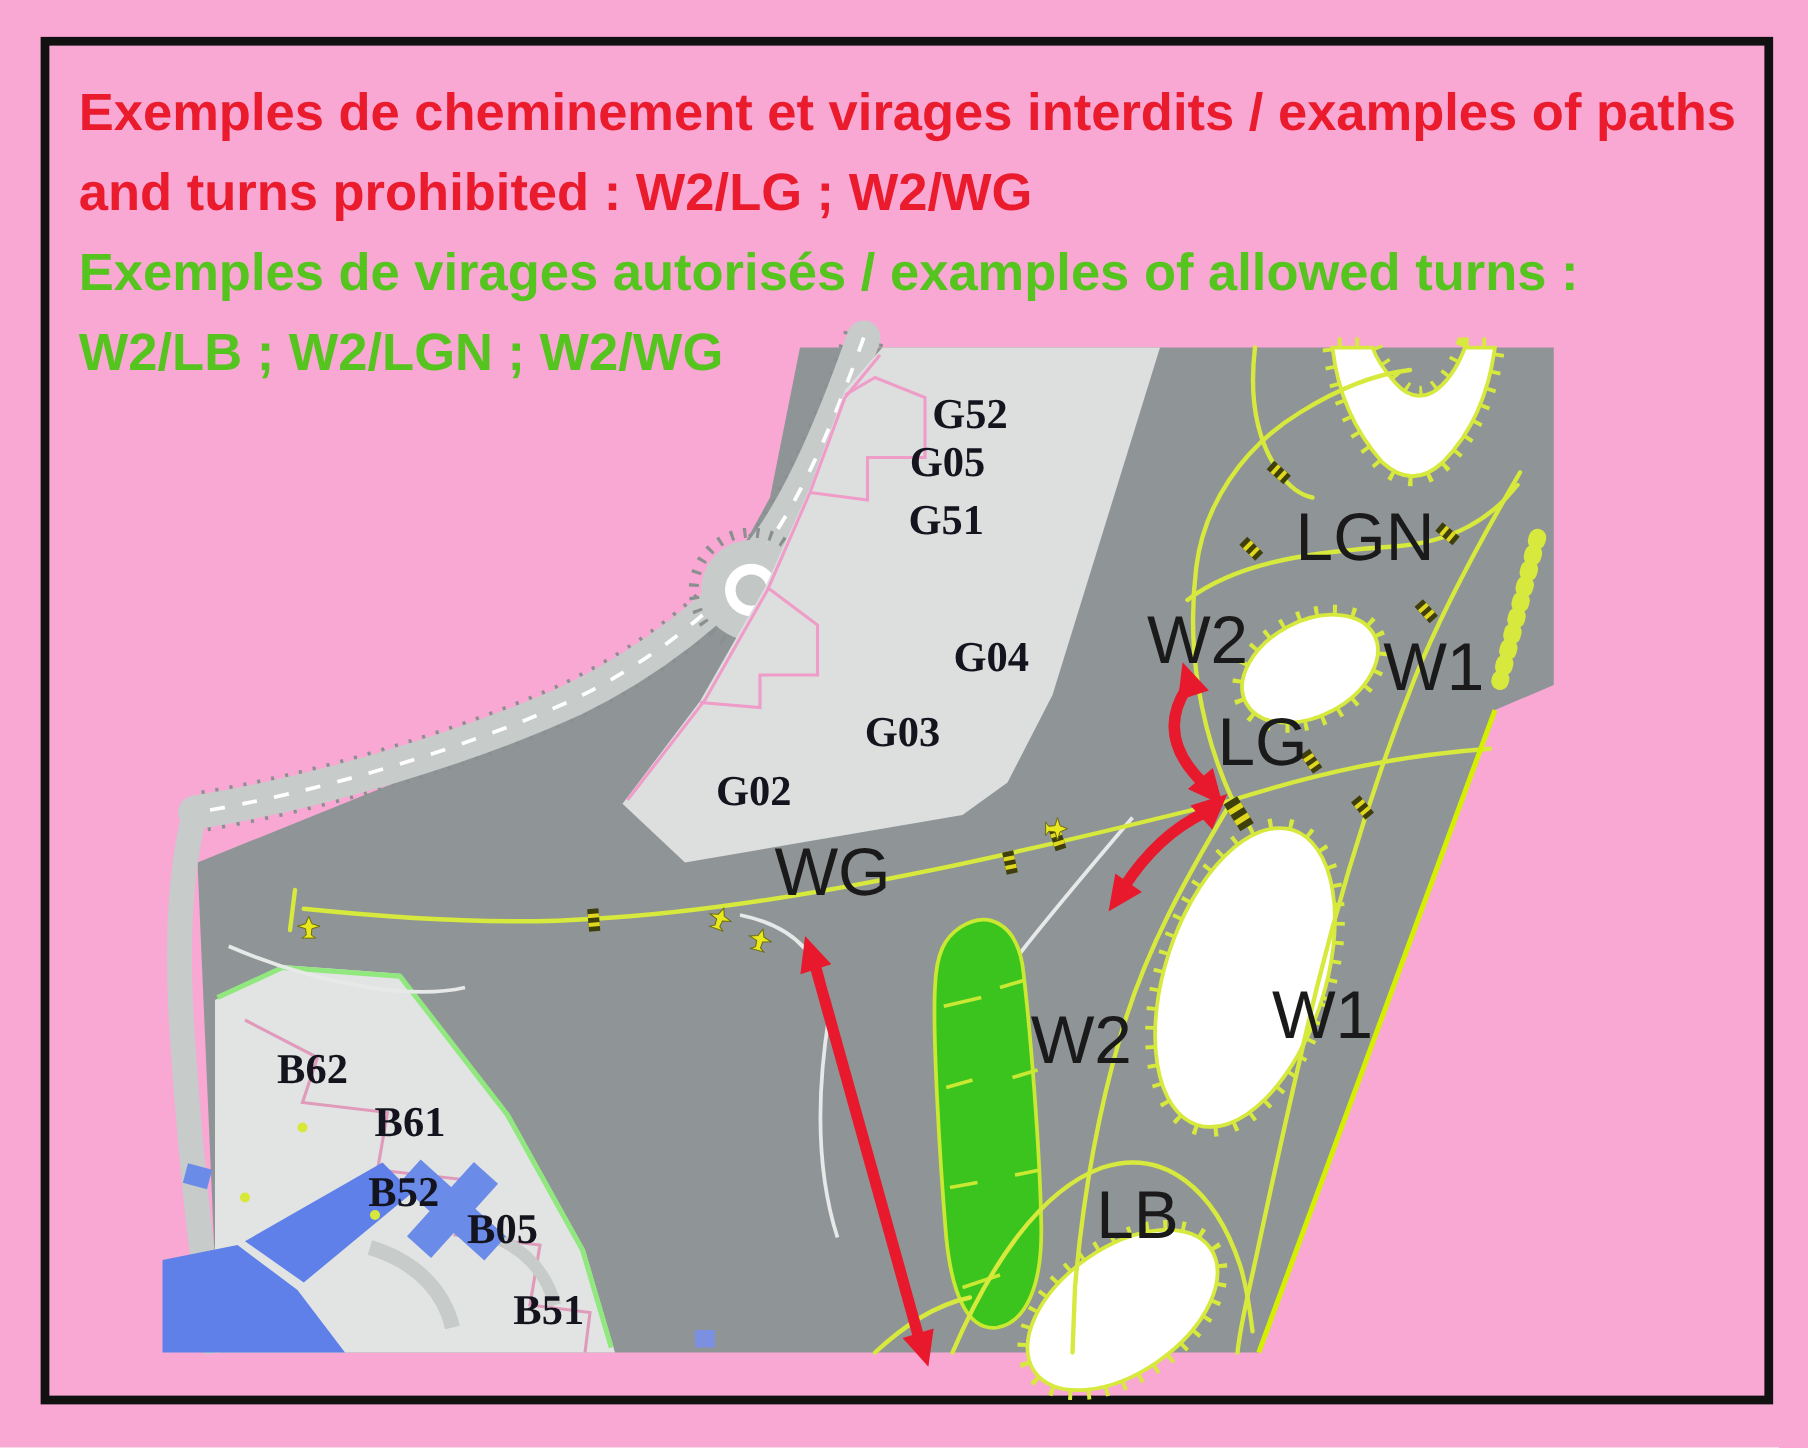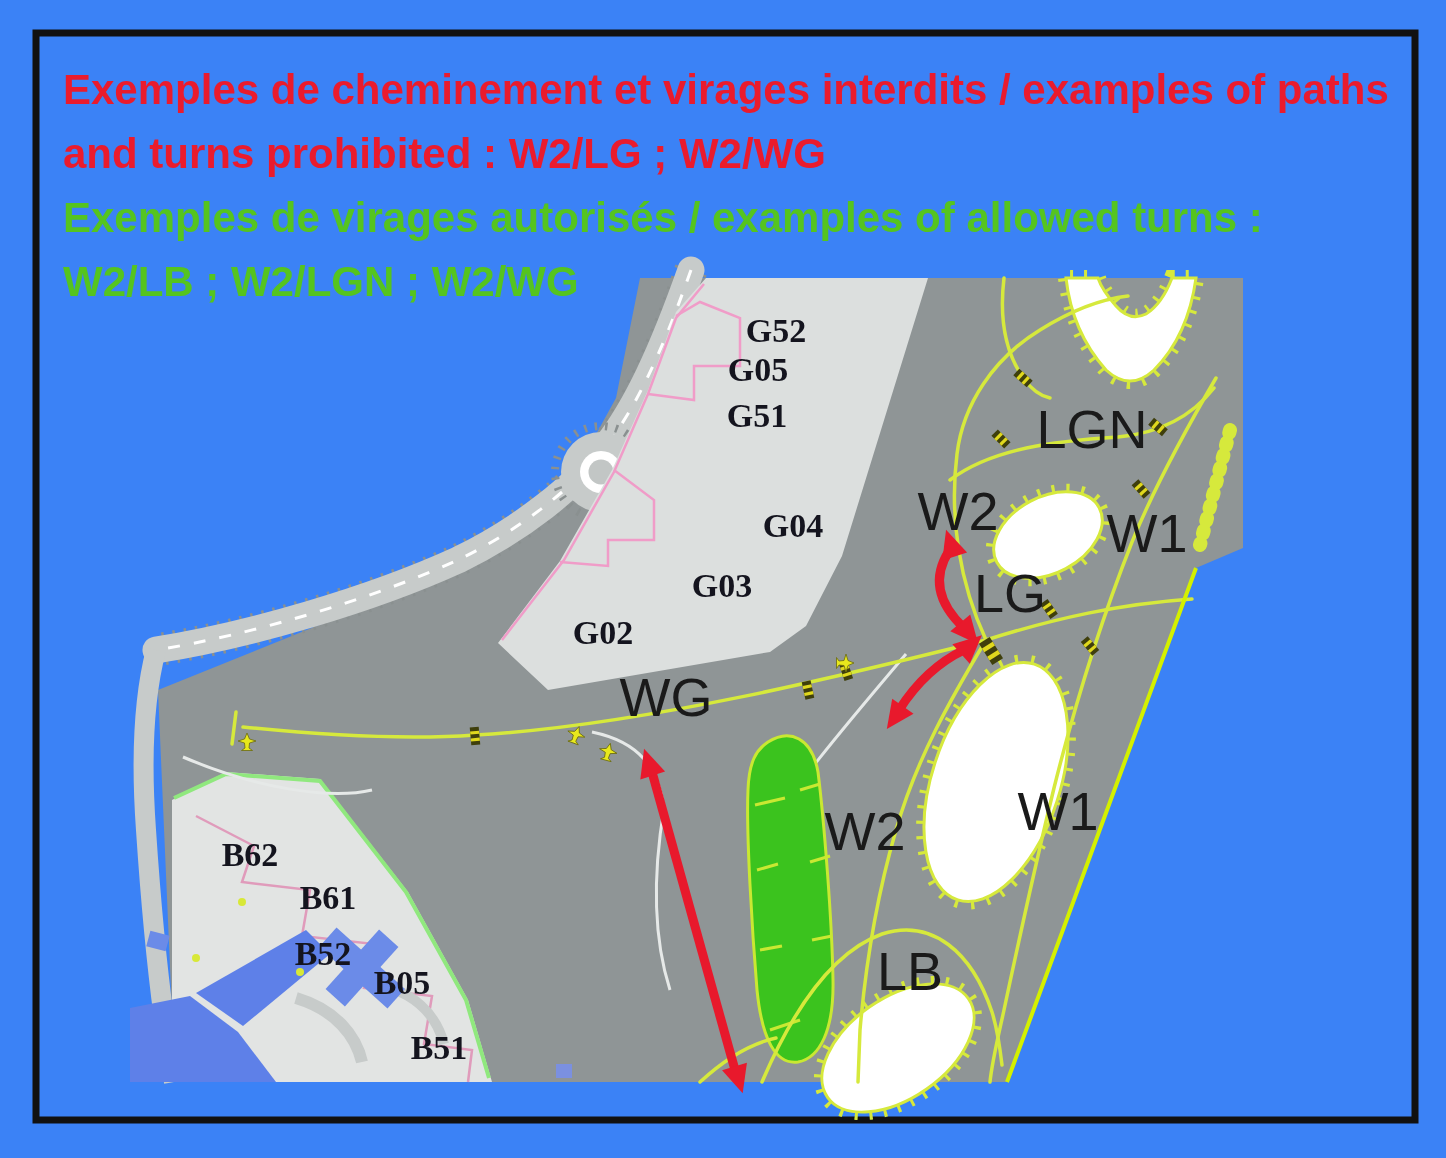--- a/index.html
+++ b/index.html
@@ -1,16 +1,16 @@
 <!DOCTYPE html>
 <html><head>
 <meta charset="utf-8">
 <style>
   html,body{margin:0;padding:0;background:#ffffff;}
-  .page{position:relative;width:1446px;height:1158px;background:#3b82f6;
+  .page{position:relative;width:1446px;height:1158px;background:#f9a8d4;
         font-family:"Liberation Sans",sans-serif;overflow:hidden;}
   svg{position:absolute;left:0;top:0;}
   text{user-select:none;}
   .hdr{font-family:"Liberation Sans",sans-serif;font-size:42px;font-weight:600;}
   .stand{font-family:"Liberation Serif",serif;font-weight:700;font-size:34px;fill:#14141E;}
   .twy{font-family:"Liberation Sans",sans-serif;font-weight:400;font-size:54px;fill:#1A1A1A;}
 </style>
 </head>
 <body>
 

